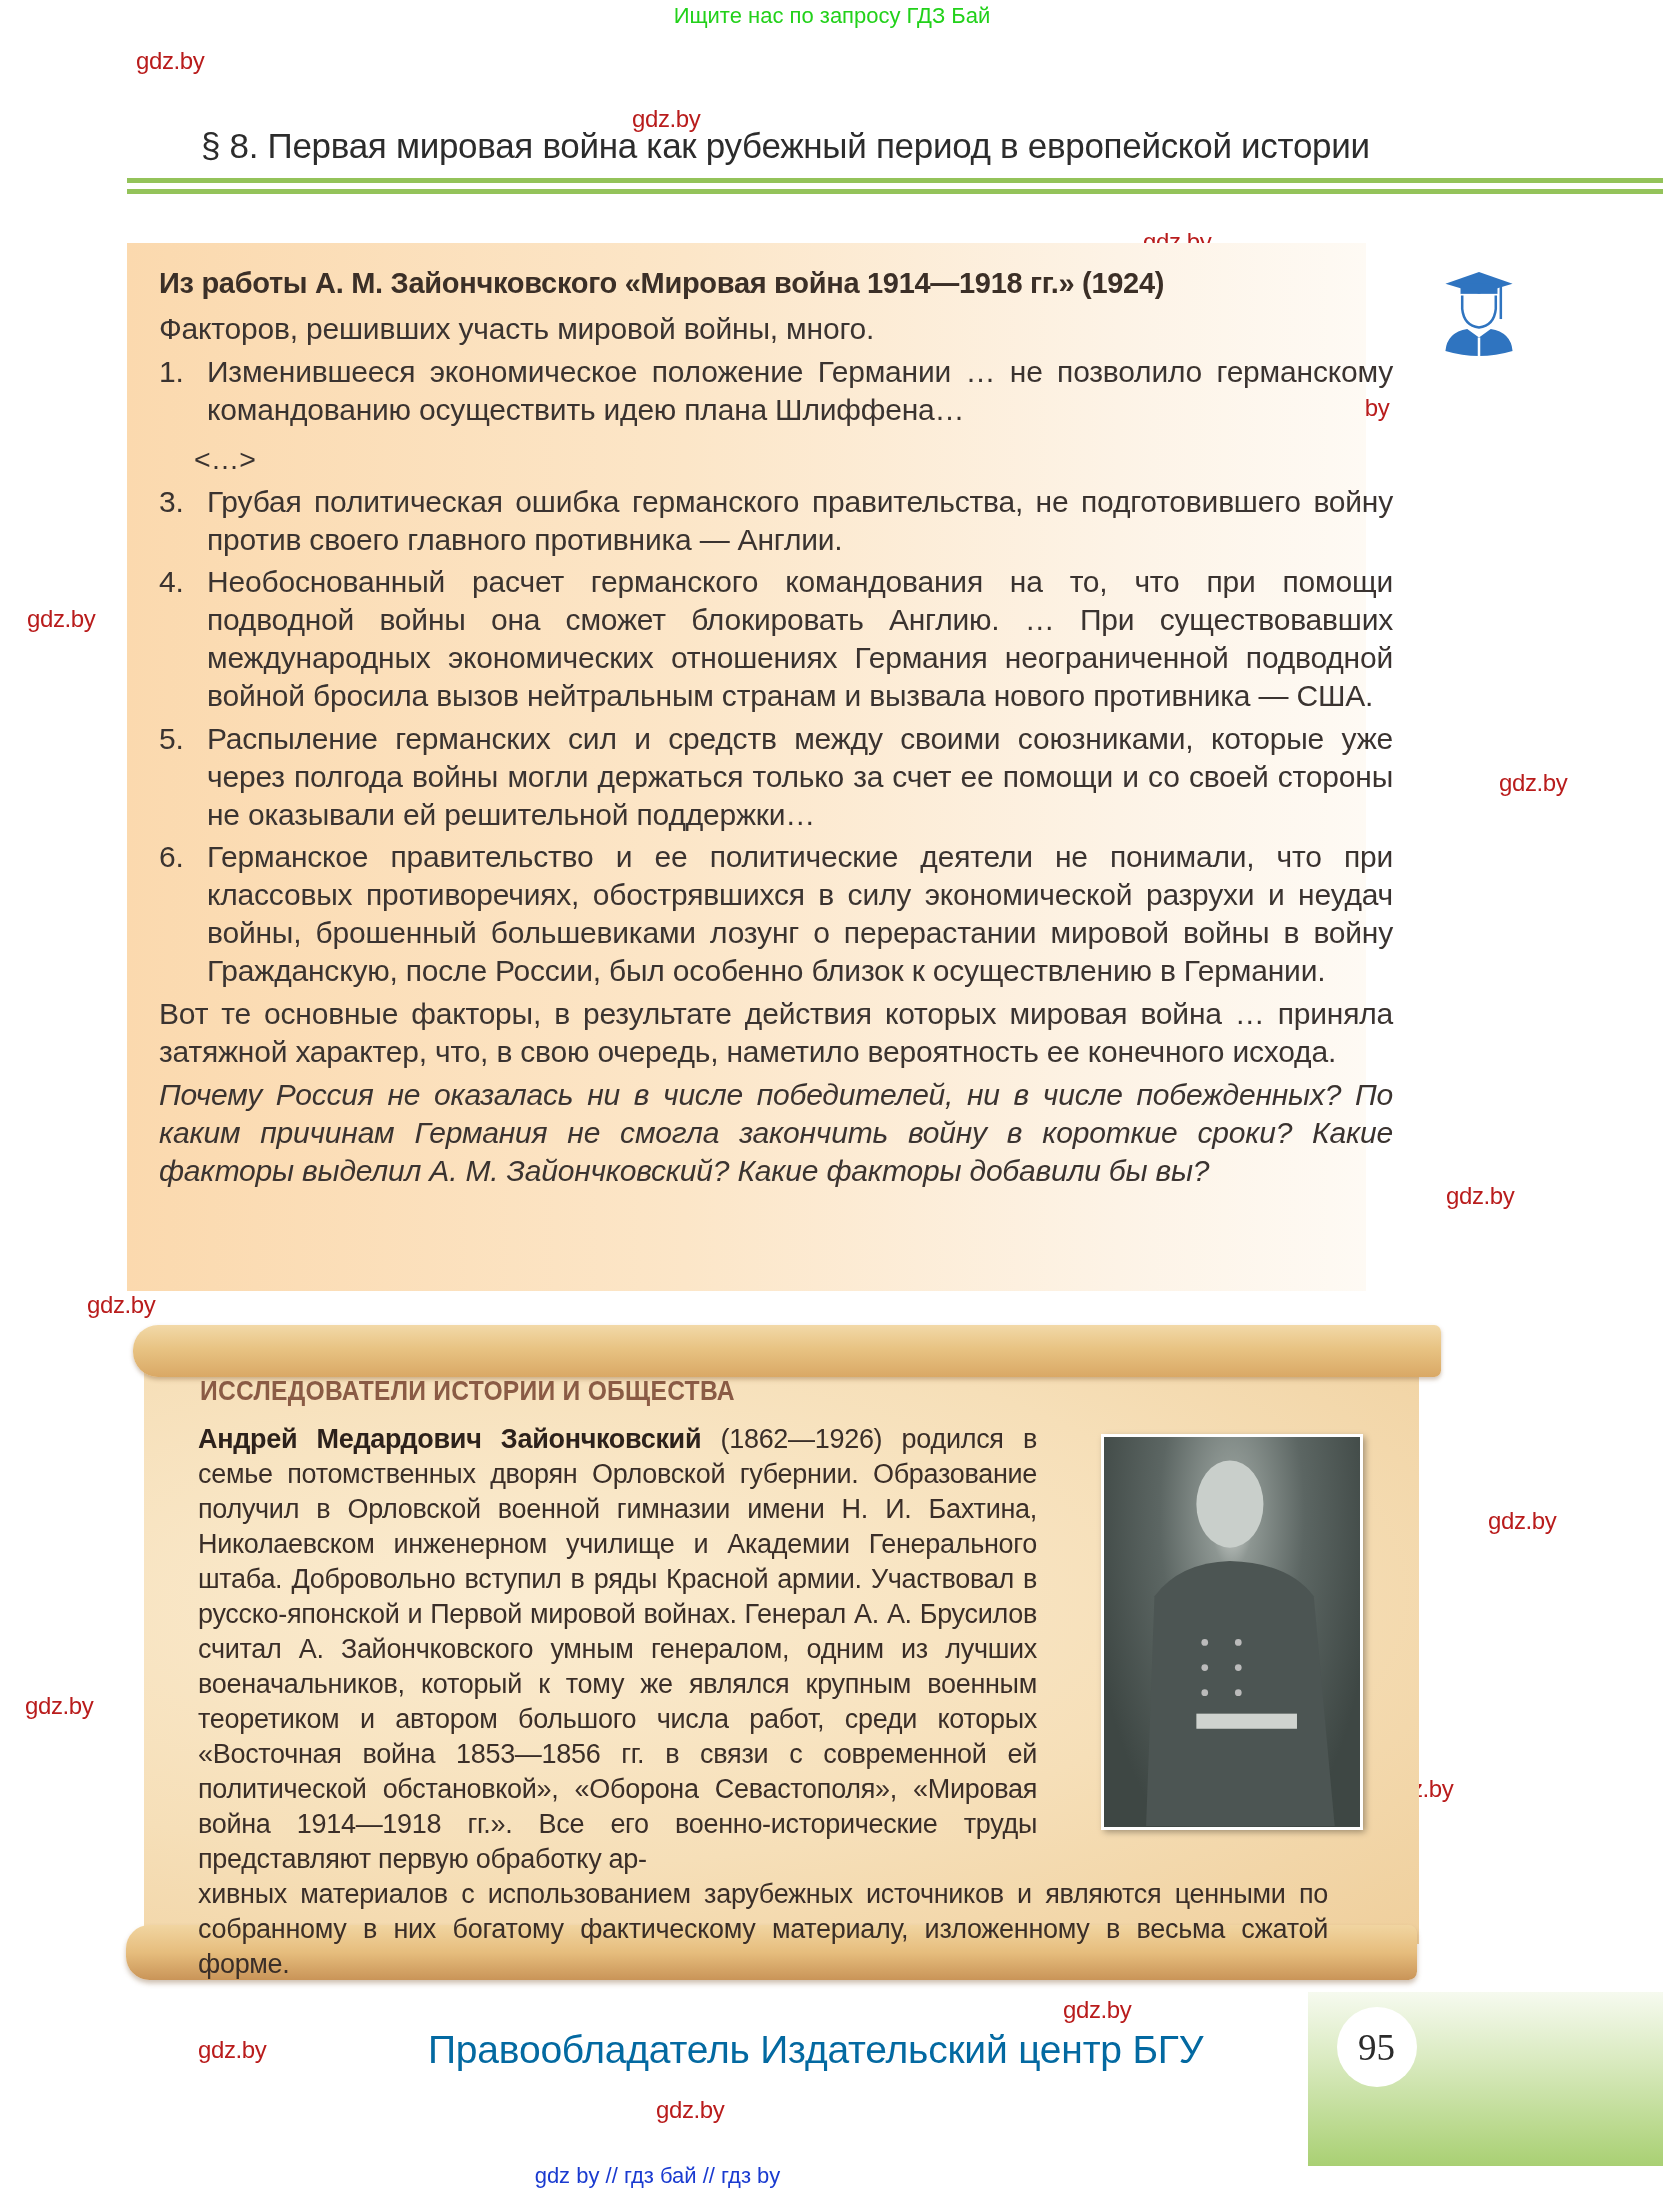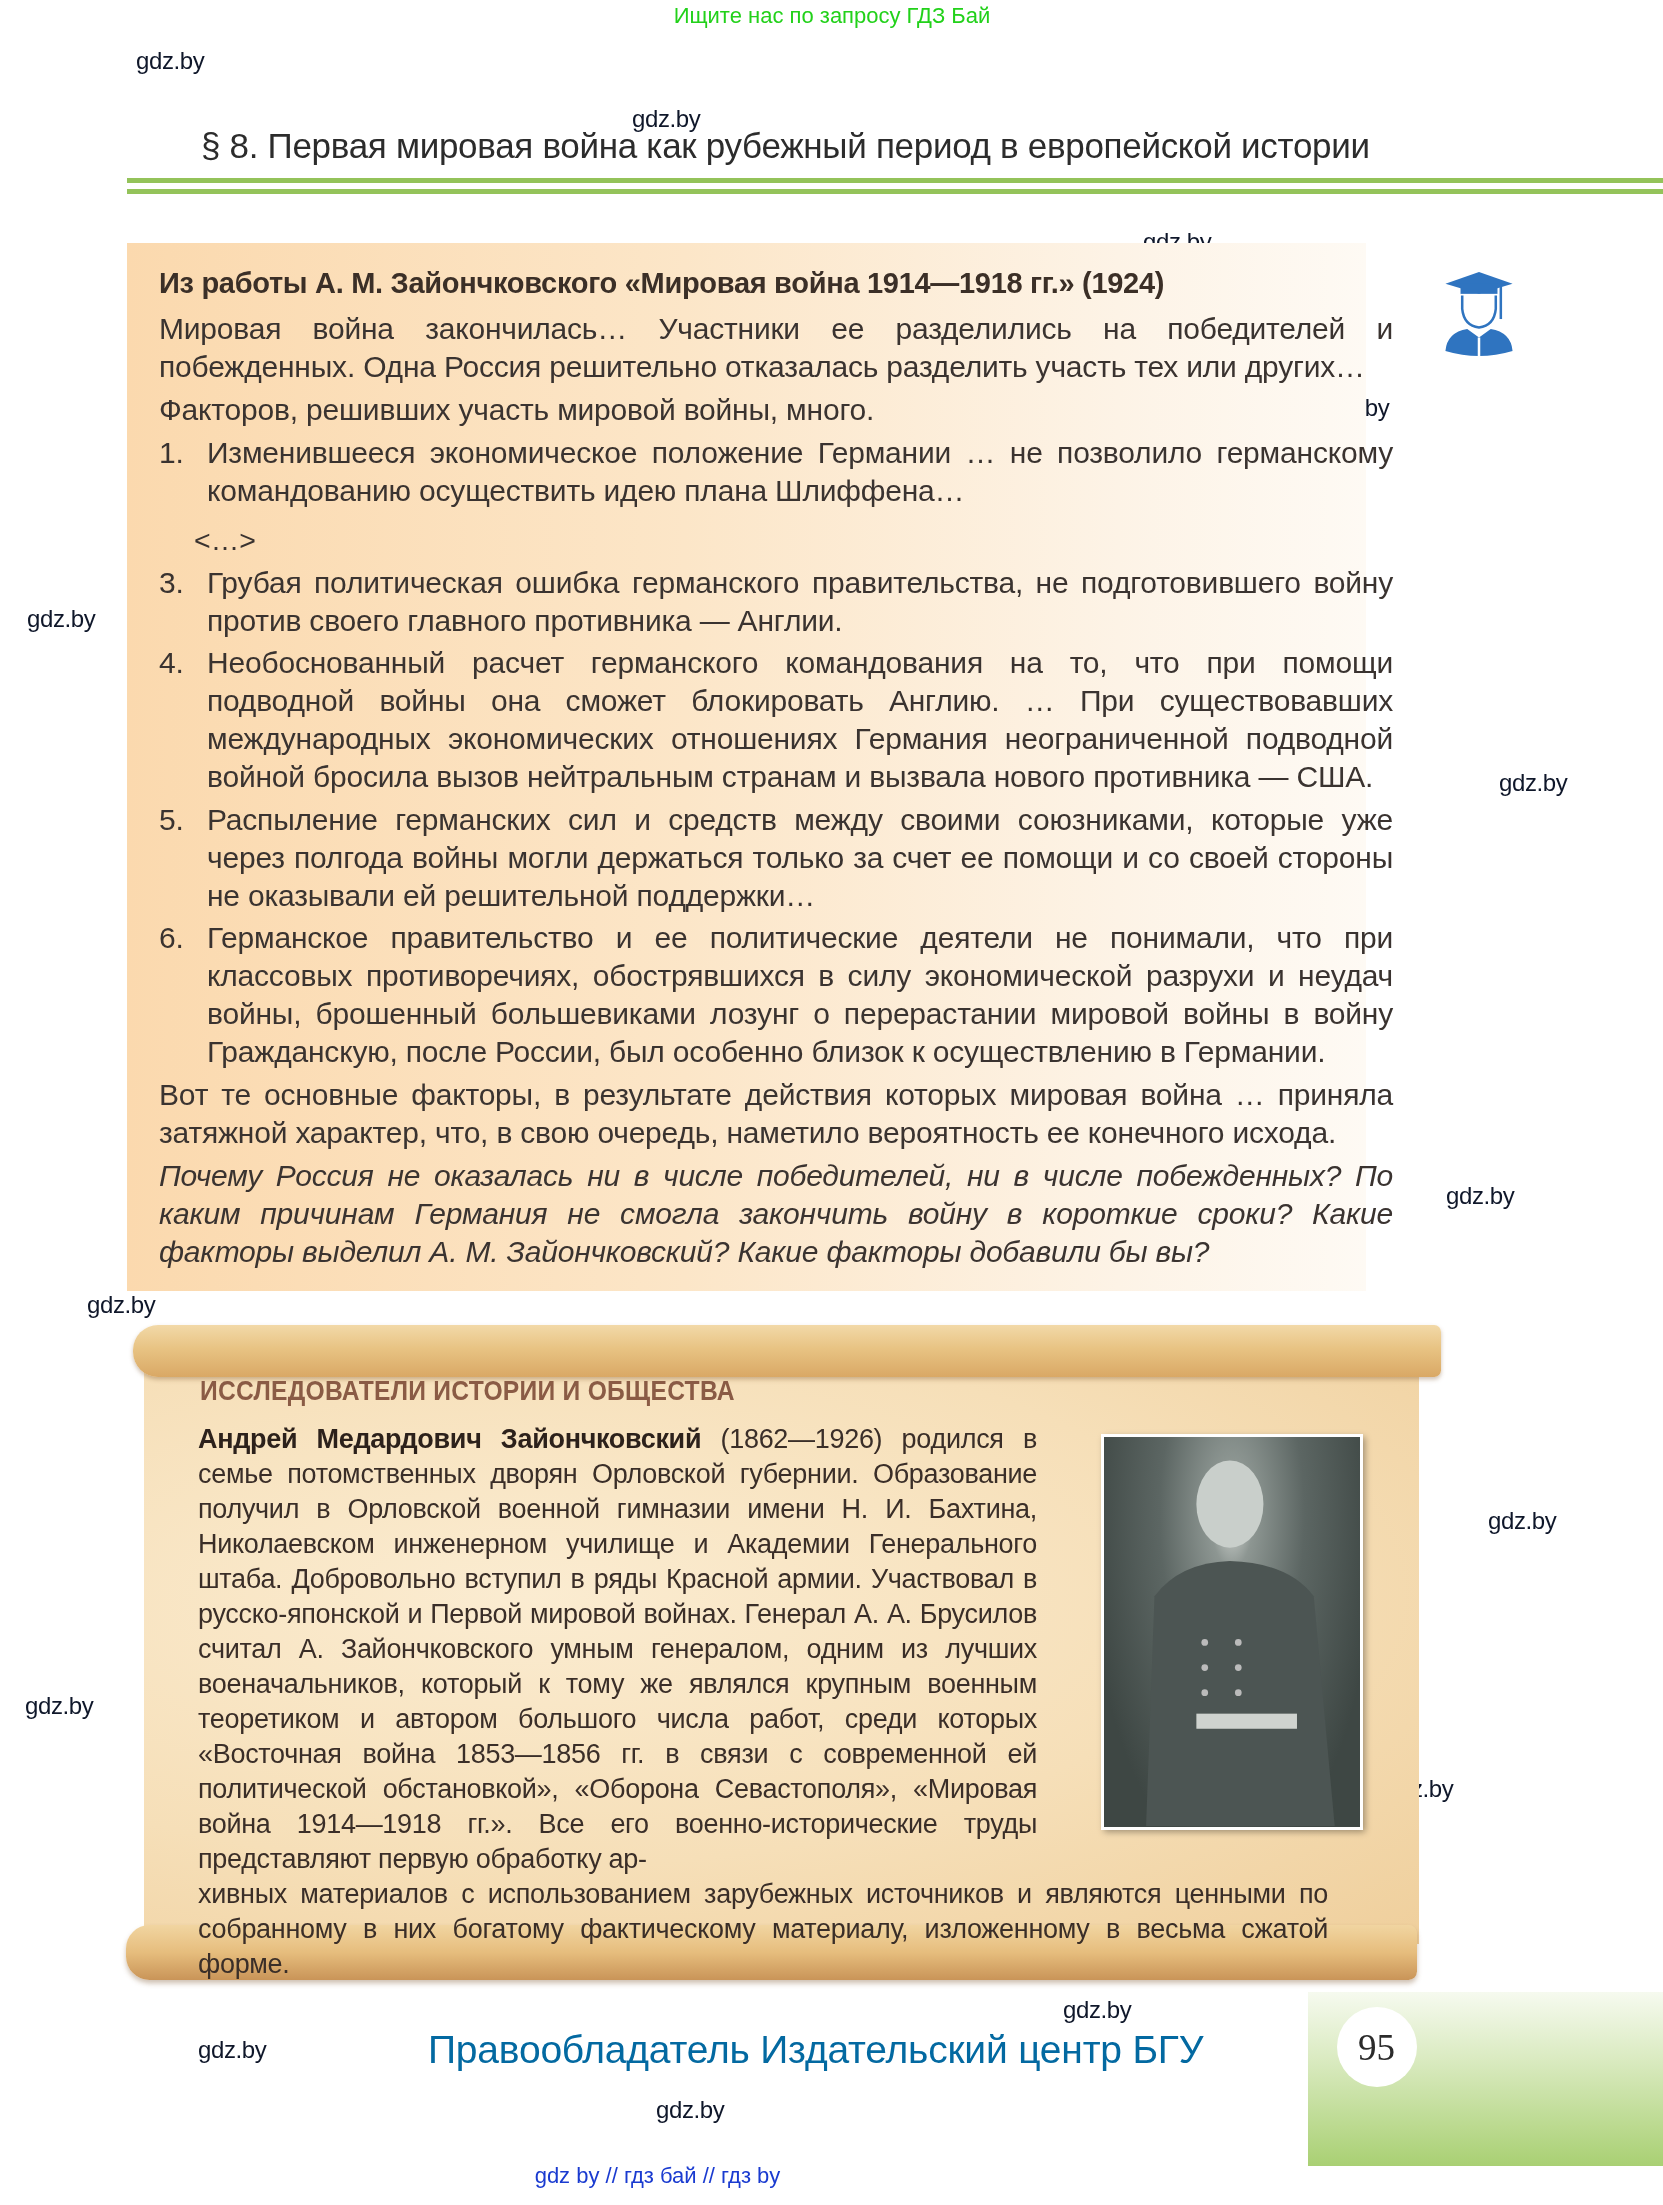--- a/index.html
+++ b/index.html
@@ -1,20 +1,20 @@
 <!DOCTYPE html>
 <html style="font-size:13.4px"><head>
 <meta charset="utf-8">
 <style>
   * { box-sizing: border-box; margin: 0; padding: 0; }
   html, body { width: 1664px; height: 2205px; background: #ffffff; overflow: hidden; }
   body { position: relative; font-family: "Liberation Sans", sans-serif; color: #2b2622; }
 
   .abs { position: absolute; }
-  .wm { position: absolute; font-family: "Liberation Sans", sans-serif; font-size: 24px; color: #0f172a; letter-spacing: -0.4px; }
+  .wm { position: absolute; font-family: "Liberation Sans", sans-serif; font-size: 24px; color: #b91c1c; letter-spacing: -0.4px; }
   .wm.small { font-size: 18.4px; }
 
   .top-banner { left: 0; width: 1664px; top: 3.4px; text-align: center; font-size: 22px; color: #22d11a; }
 
   .chapter-title { left: 201px; top: 126px; font-size: 35px; color: #2c2c2c; letter-spacing: -0.3px; }
   .rule { left: 127px; width: 1536px; height: 5px; background: #94c35a; }
 
   .source-box {
     left: 127px; top: 243px; width: 1239px; height: 1048px;
     background: linear-gradient(90deg, #fbd9ae 0%, #fce6c8 45%, #fdf3e6 80%, #fefaf4 100%);
@@ -104,21 +104,20 @@
     <line x1="70" y1="22" x2="70" y2="62" stroke="#2f74c0" stroke-width="3"></line>
     <path d="M24 34 L24 50 Q26 70 44 72 Q62 70 64 50 L64 34" fill="none" stroke="#2f74c0" stroke-width="3"></path>
     <path d="M4 100 Q6 78 30 74 L44 84 L58 74 Q82 78 84 100 Q44 112 4 100 Z" fill="#2f74c0"></path>
     <line x1="44" y1="84" x2="44" y2="110" stroke="#ffffff" stroke-width="3"></line>
   </svg>
 </div>
 
 <div class="abs source-box">
   <div class="source-inner">
     <div class="source-title">Из работы А. М. Зайончковского «Мировая война 1914—1918 гг.» (1924)</div>
-    <div class="p" style="margin-top:5px">Мировая война закончилась… Участники ее разделились на победителей и побежденных. Одна Россия решительно отказалась разделить участь тех или других…</div>
     <div class="p" style="margin-top:5px">Факторов, решивших участь мировой войны, много.</div>
     <div class="ol-item">
       <span class="ol-num">1.</span>
       <span class="ol-text">Изменившееся экономическое положение Германии … не позволило германскому командованию осуществить идею плана Шлиффена…</span>
     </div>
     <div class="ellipsis-row">&lt;…&gt;</div>
     <div class="ol-item" style="margin-top:5px">
       <span class="ol-num">3.</span>
       <span class="ol-text">Грубая политическая ошибка германского правительства, не подготовившего войну против своего главного противника — Англии.</span>
     </div>

